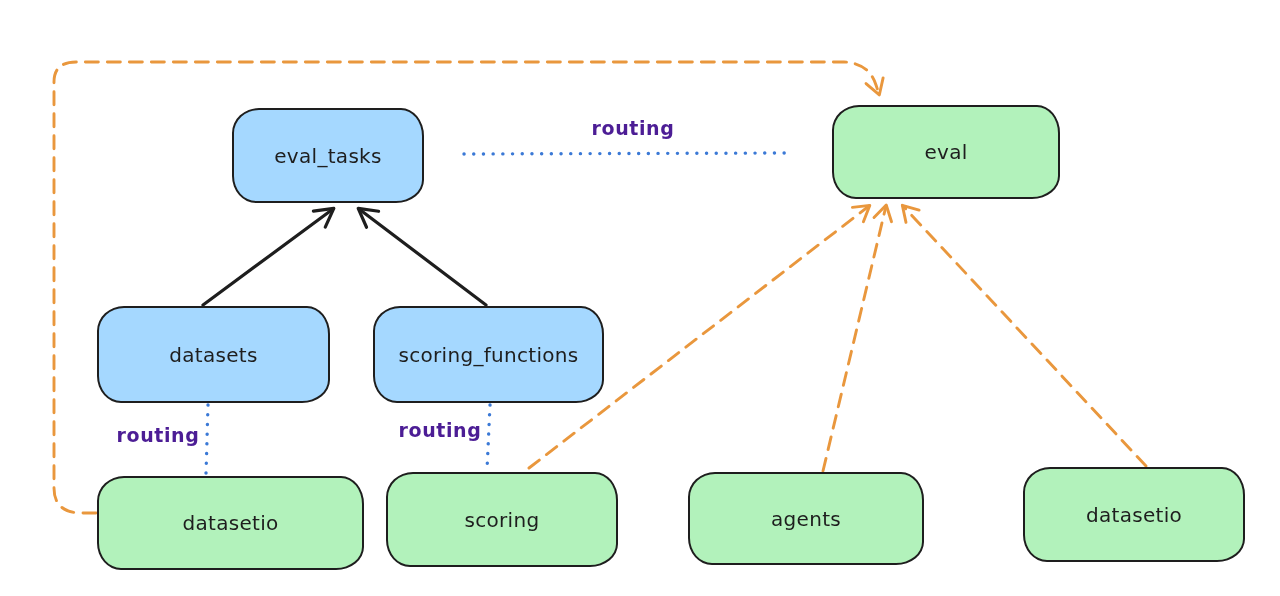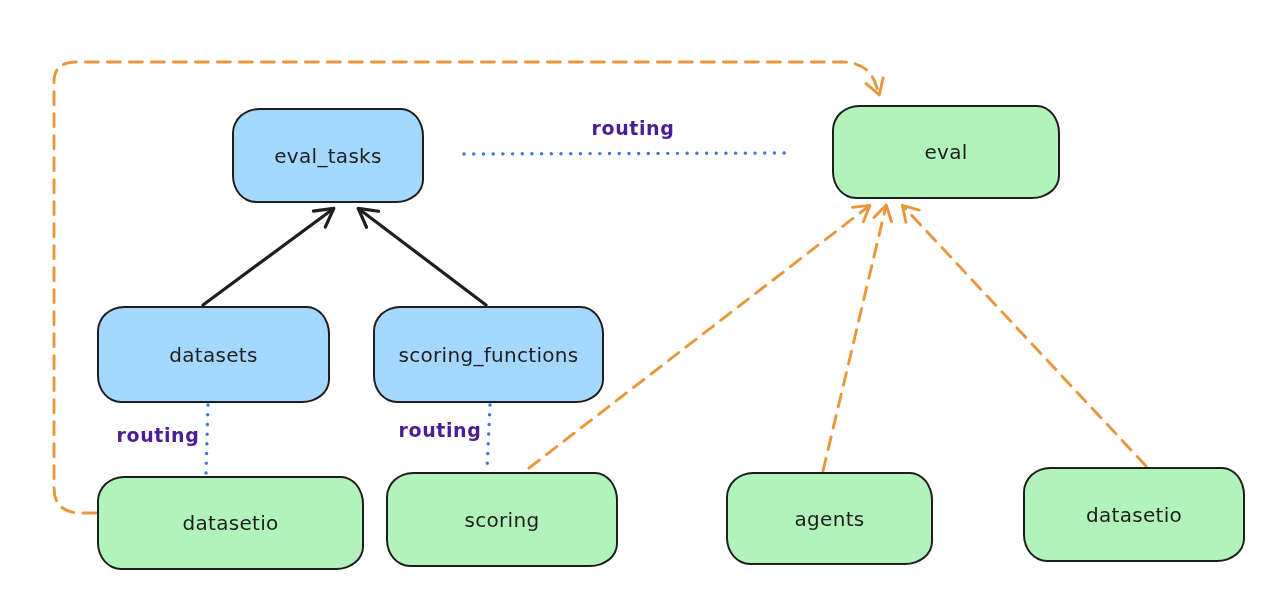--- a/index.html
+++ b/index.html
@@ -41,21 +41,21 @@
     letter-spacing: 0.6px;
     text-align: center;
   }
   
   #n-eval-tasks        { left: 232px; top: 108px; width: 192px; height: 95px; }
   #n-eval              { left: 785px; top: 105px; width: 228px; height: 94px; margin-left: 47px; }
   #n-datasets          { left:  97px; top: 306px; width: 233px; height: 97px; }
   #n-scoring-functions { left: 373px; top: 306px; width: 231px; height: 97px; }
   #n-datasetio         { left:  97px; top: 476px; width: 267px; height: 94px; }
   #n-scoring           { left: 386px; top: 472px; width: 232px; height: 95px; align-items: center; }
-  #n-agents            { left: 726px; top: 472px; width: 207px; height: 93px; }
+  #n-agents            { left: 688px; top: 472px; width: 236px; height: 93px; }
   #n-inference         { left: 1023px; top: 467px; width: 222px; height: 95px; }
   
   #l-routing-top      { left: 577px; top: 117px; width: 112px; }
   #l-routing-datasets { left: 112px; top: 424px; width:  92px; }
   #l-routing-scoring  { left: 396px; top: 419px; width:  88px; }
 </style>
 </head>
 <body>
 
 <div class="canvas">

